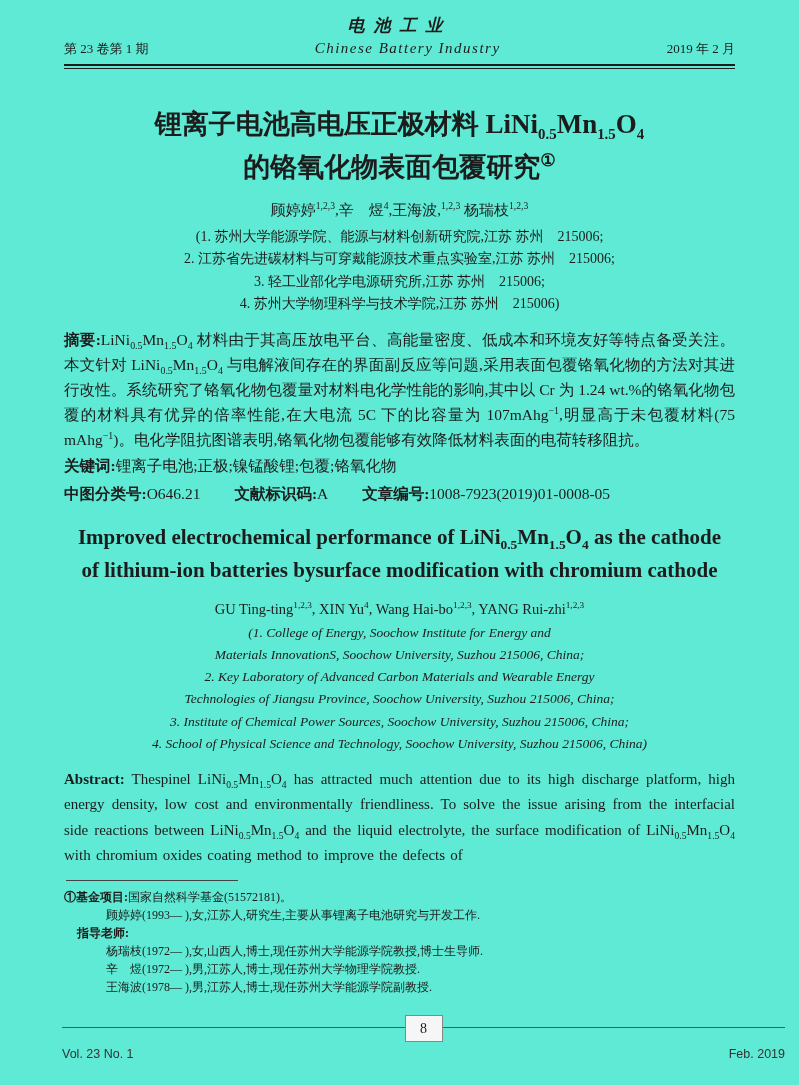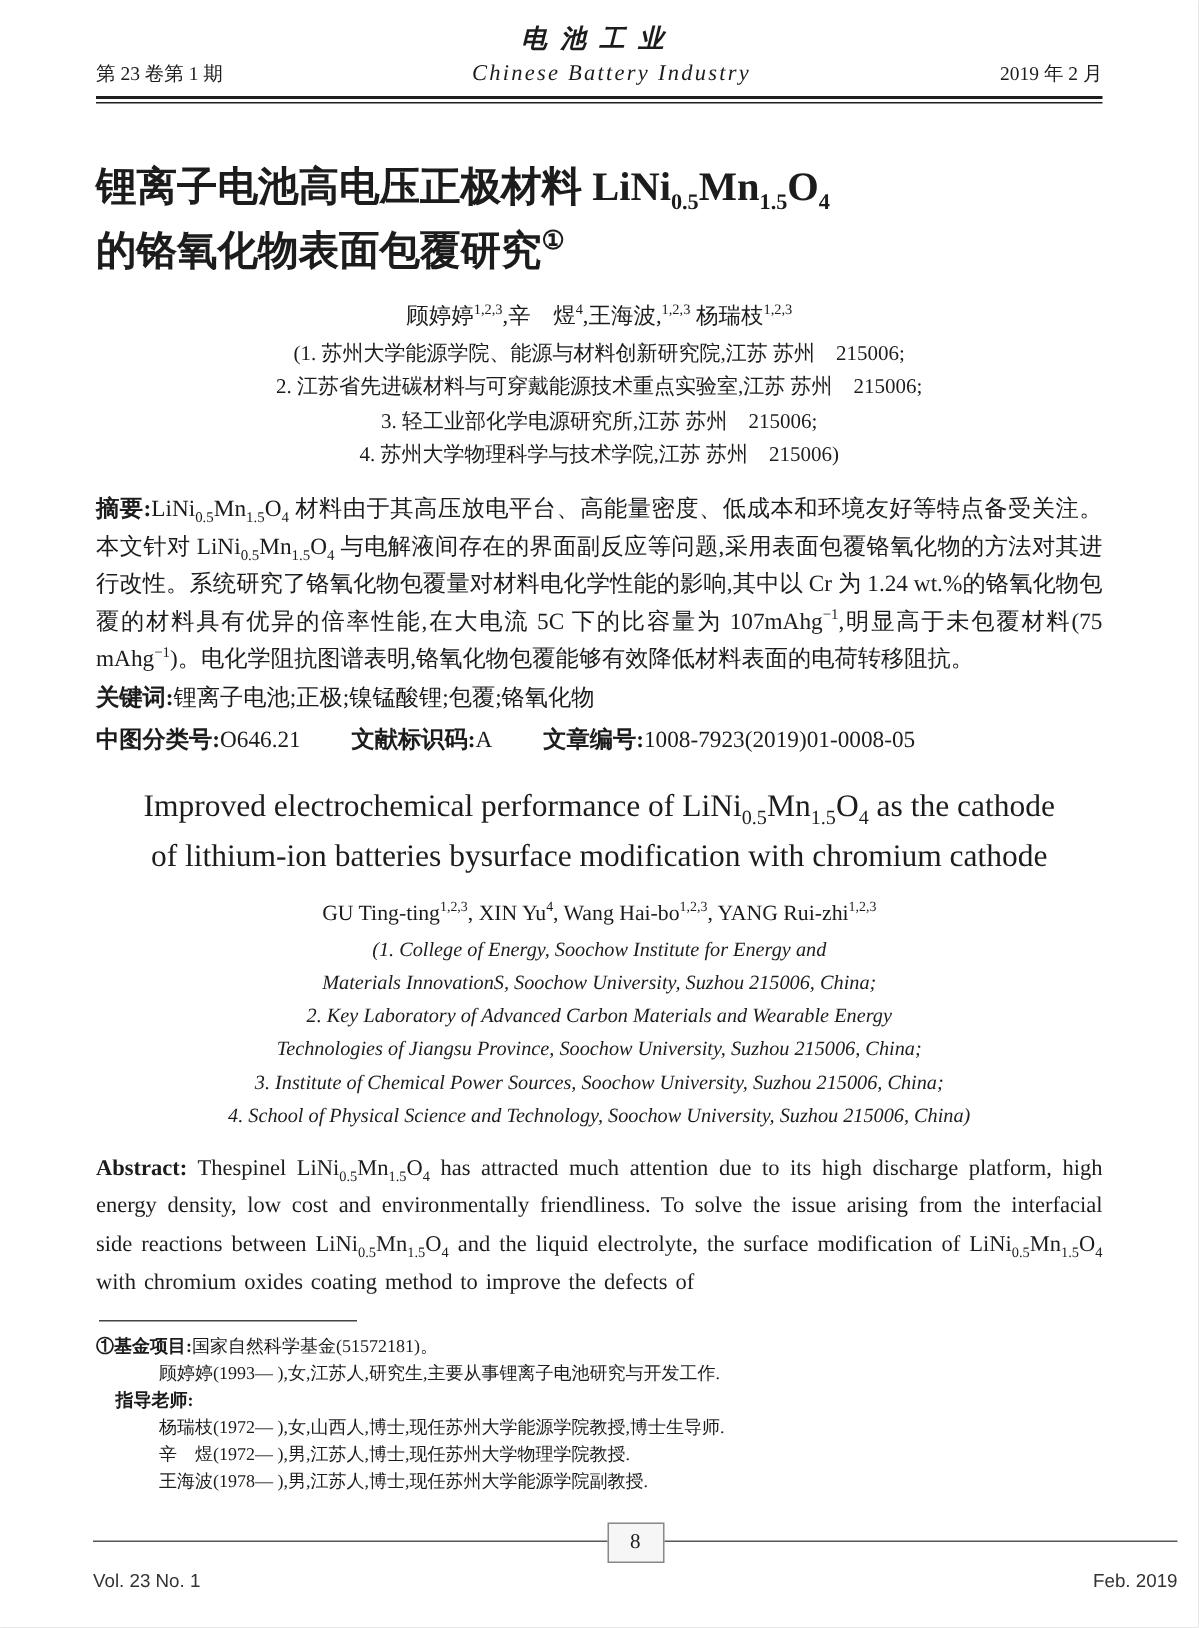--- a/index.html
+++ b/index.html
@@ -1,47 +1,47 @@
 <!DOCTYPE html>
 <html><head>
 <meta charset="utf-8">
 <style>
   html,body{margin:0;padding:0;background:#e8e8e8;}
   .page{
-    width:799px;height:1085px;background:#ffffff;position:relative;
+    width:799px;height:1085px;background:#5eead4;position:relative;
     box-sizing:border-box;padding:14px 64px 0 64px;overflow:hidden;
     font-family:"Liberation Serif","DejaVu Serif",serif;color:#1c1c1c;
     margin:0 auto;box-shadow:0 0 4px rgba(0,0,0,.25);
   }
   sub,sup{line-height:0;}
   sub{font-size:64%;}
   sup{font-size:64%;}
 
   
   .journal-cn{text-align:center;font-size:17px;font-weight:bold;font-style:italic;letter-spacing:9px;}
   .header-row{display:flex;justify-content:space-between;align-items:baseline;margin-top:3px;font-size:13px;}
   .journal-en{font-style:italic;font-size:15px;letter-spacing:1.5px;}
   .double-rule{margin-top:6px;height:2px;border-top:2px solid #1e1e1e;border-bottom:1px solid #1e1e1e;}
 
   
-  .title-cn{margin:34px 0 0;font-size:27px;font-weight:bold;line-height:1.6;}
+  .title-cn{margin:34px 0 0;text-align:center;font-size:27px;font-weight:bold;line-height:1.6;}
   .title-cn sub{font-size:55%;}
   .authors-cn{margin-top:12px;text-align:center;font-size:15px;}
   .affils-cn{margin-top:6px;text-align:center;font-size:14px;line-height:1.58;}
 
   
   .abstract-cn{margin:12px 0 0;font-size:15.5px;line-height:1.62;text-align:justify;}
   .lbl{font-weight:bold;}
   .keywords{margin:2px 0 0;font-size:15.5px;line-height:1.6;}
   .classification{margin:3px 0 0;font-size:15.5px;line-height:1.6;}
   .classification .pair{margin-right:30px;}
   .classification .pair:last-child{margin-right:0;}
 
   
-  .title-en{margin:14px 0 0;text-align:center;font-size:21px;font-weight:normal;line-height:1.55;}
+  .title-en{margin:14px 0 0;text-align:center;font-size:21px;font-weight:bold;line-height:1.55;}
   .authors-en{margin-top:15px;text-align:center;font-size:14.5px;}
   .affils-en{margin-top:4px;text-align:center;font-style:italic;font-size:13.5px;line-height:1.64;}
   .abstract-en{margin:12px 0 0;font-size:15px;line-height:1.7;text-align:justify;word-spacing:1.5px;}
 
   
   .fn-sep{width:172px;border-top:1px solid #444;margin:11px 0 7px 2px;}
   .footnote{font-size:12px;line-height:1.5;}
   .fn-indent1{padding-left:13px;}
   .fn-indent2{padding-left:42px;}
 

